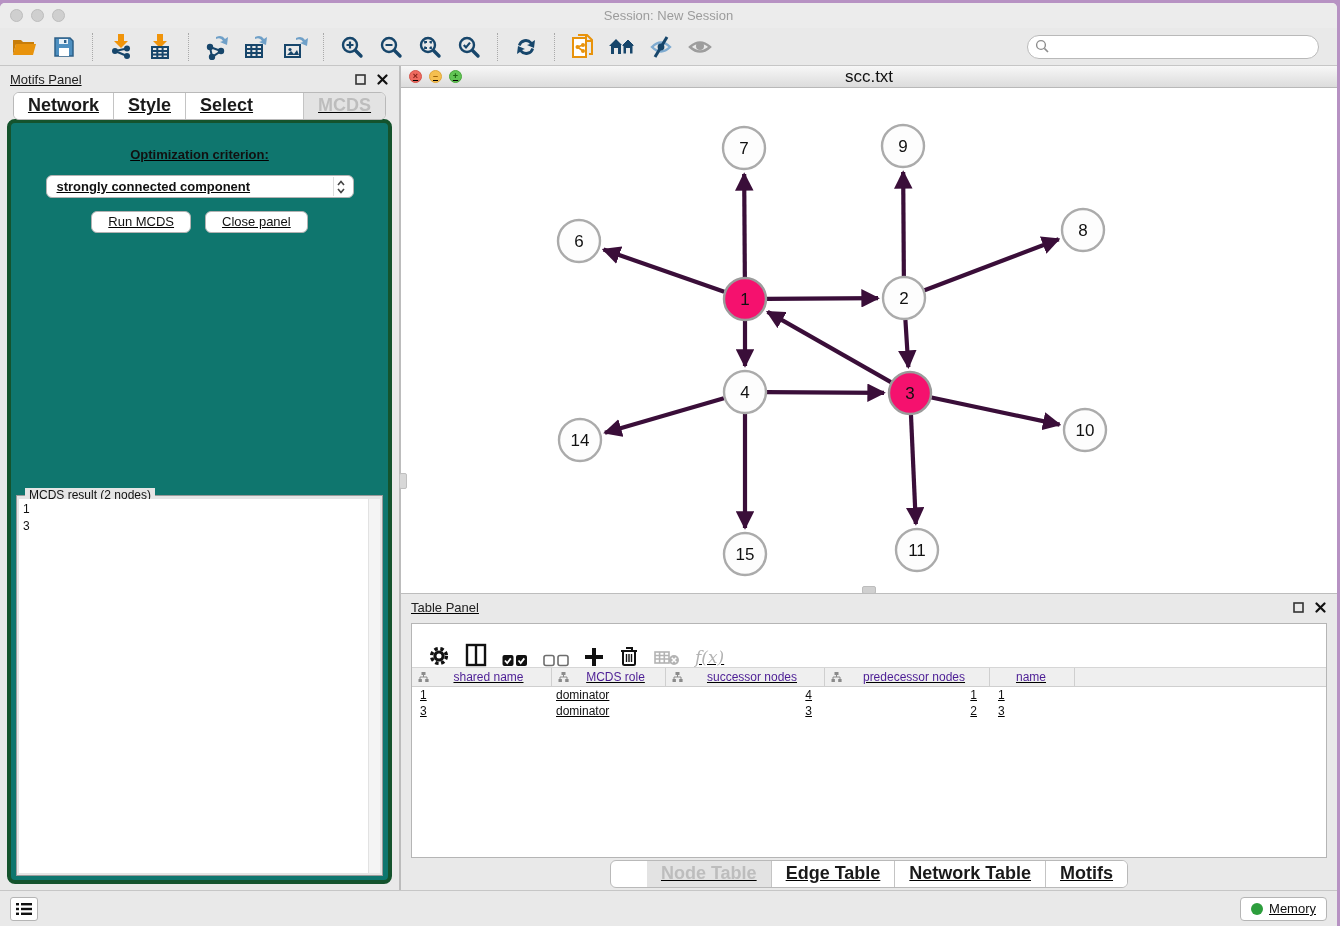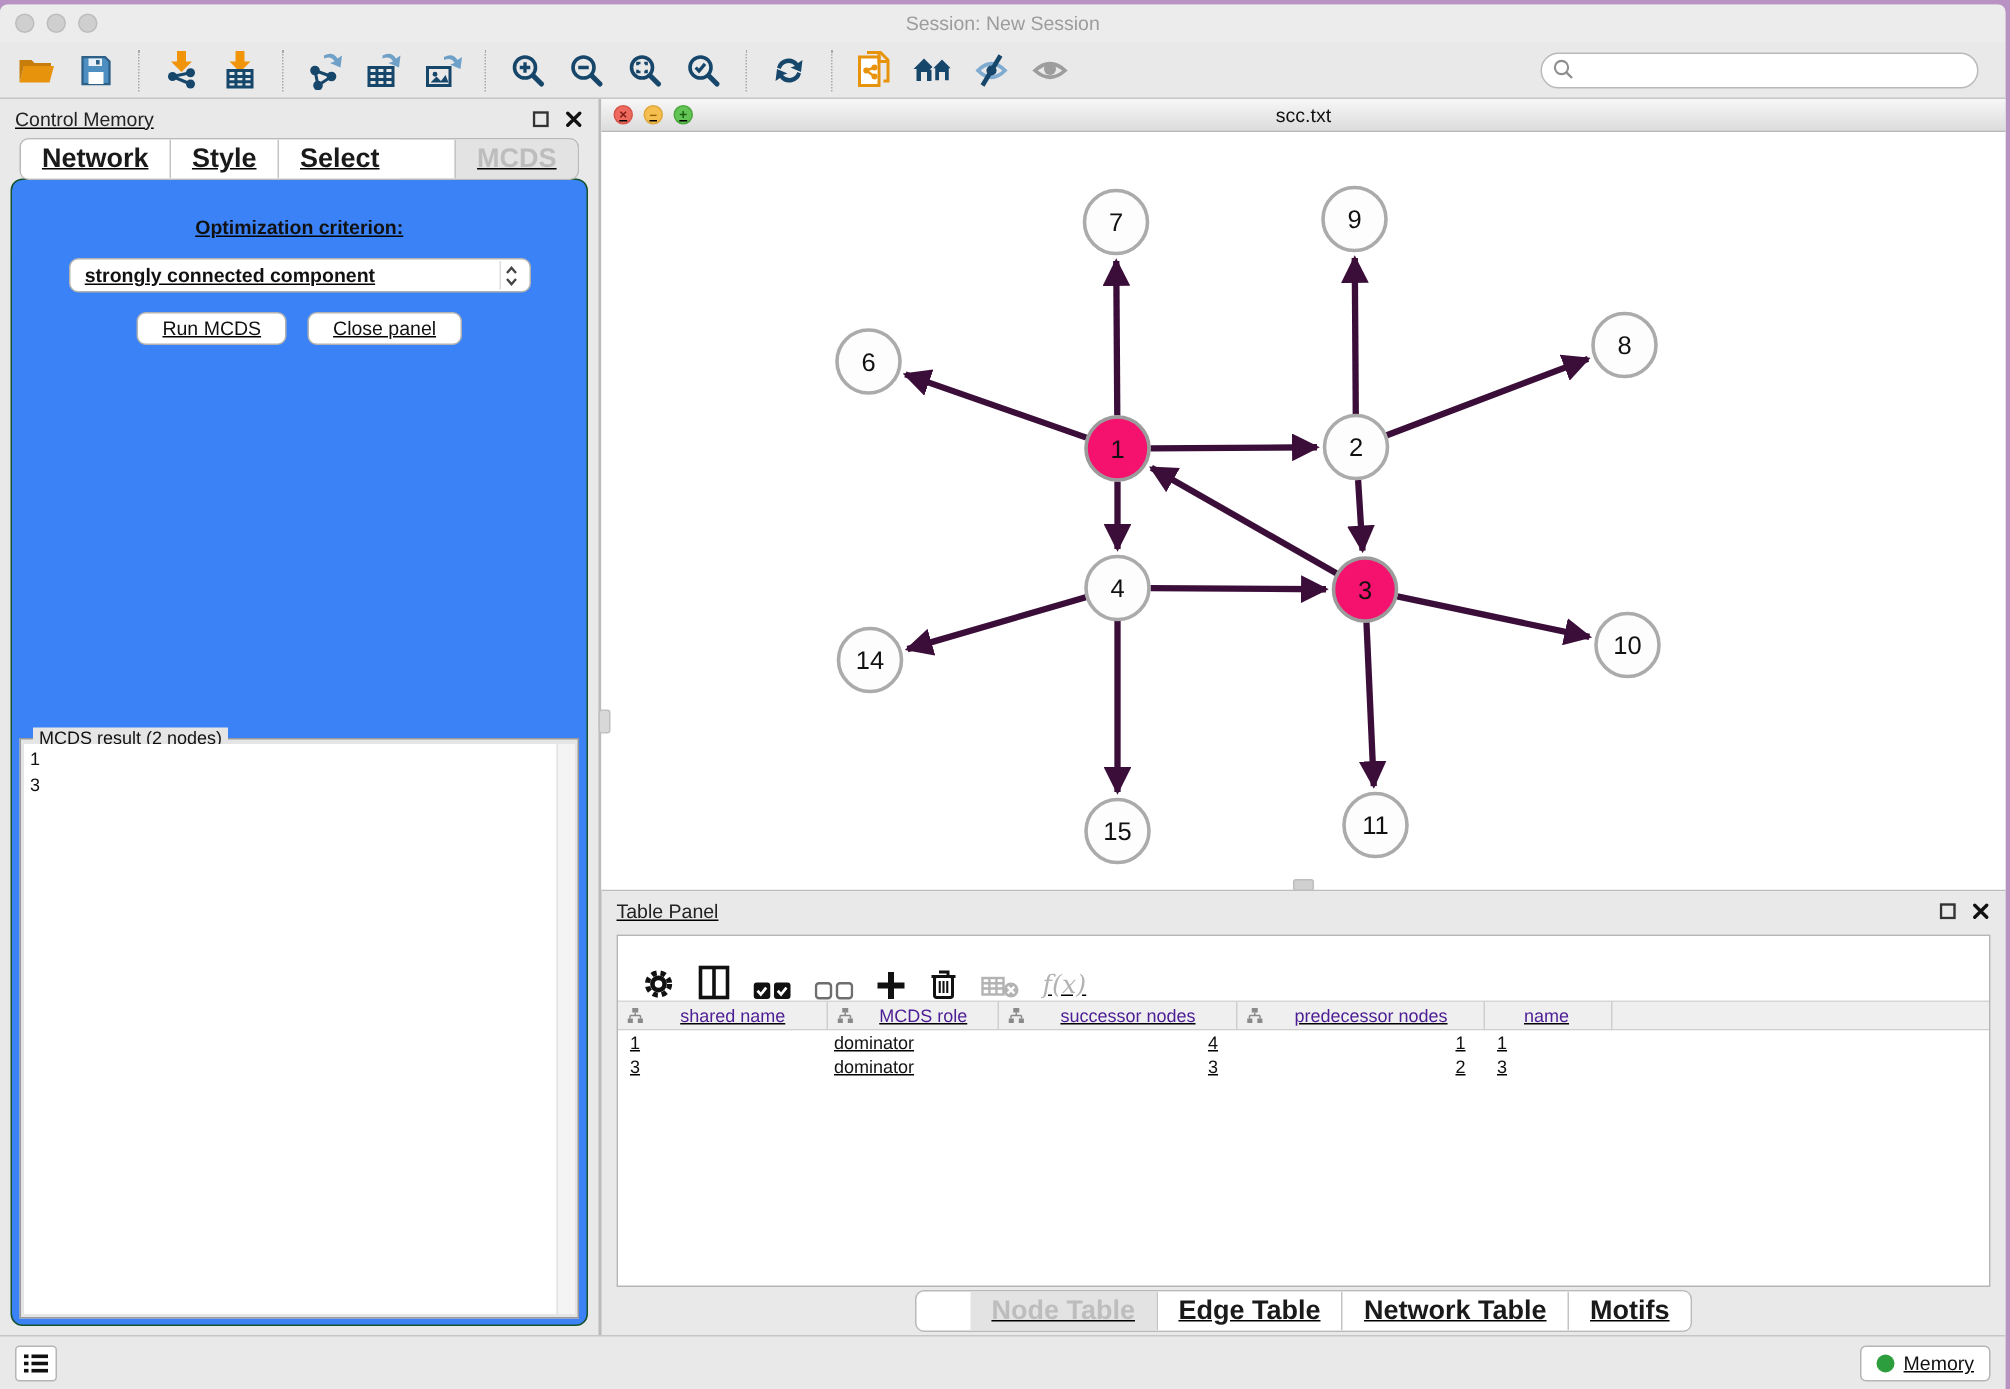--- a/index.html
+++ b/index.html
@@ -26,21 +26,21 @@
   
   .cpanel { width:401px; flex:0 0 auto; background:#e9e9e9; border-right:2px solid #bcbcbc; position:relative; display:flex; flex-direction:column; }
   .panel-head { height:26px; display:flex; align-items:center; padding:0 10px; font-size:13px; color:#222; flex:0 0 auto; }
   .panel-head .spacer { flex:1; }
   .wicon { width:14px; height:14px; margin-left:8px; display:flex; align-items:center; justify-content:center; }
   .tabs-row { display:flex; justify-content:center; flex:0 0 auto; position:relative; z-index:2; }
   .seg { display:inline-flex; border:1px solid #b9b9b9; border-radius:6px; overflow:hidden; background:#fff; }
   .seg .tab { padding:2px 14px 3px; font-size:18px; font-weight:bold; color:#1a1a1a; background:#fff; border-left:1px solid #c4c4c4; white-space:nowrap; }
   .seg .tab:first-child { border-left:none; }
   .seg .tab.active { background:#e3e3e3; color:#bdbdbd;margin-left:36px; }
-  .cpanel-box { margin:-1px 7px 6px; border:1px solid #14532d; border-radius:8px; background:#3b82f6; flex:1 1 auto; position:relative; }
+  .cpanel-box { margin:-1px 7px 6px; border:4px solid #14532d; border-radius:8px; background:#0f766e; flex:1 1 auto; position:relative; }
   .opt-label { text-align:center; margin-top:24px; font-size:13px; font-weight:bold; color:#111; }
   .dropdown { margin:13px auto 0; width:308px; height:23px; background:#fff; border:1px solid #b2b2b2; border-radius:6px; display:flex; align-items:center; padding:0 4px 0 10px; }
   .dropdown .val { flex:1; font-size:13px; font-weight:bold; color:#111; }
   .stepper { width:16px; height:19px; border-left:1px solid #ddd; display:flex; flex-direction:column; align-items:center; justify-content:center; color:#555; }
   .btn-row { display:flex; justify-content:center; gap:14px; margin-top:13px; }
   .mac-btn { background:#fff; border:1px solid #b2b2b2; border-radius:6px; font-size:13px; padding:2px 16px 3px; color:#111; }
   .result-group { position:absolute; left:5px; right:5px; top:372px; bottom:4px; border:1px solid #9a9a9a; background:#e5e5e5; }
   .result-title { position:absolute; top:-8px; left:8px; background:#e5e5e5; padding:0 4px; font-size:12px; color:#111; }
   .result-area { position:absolute; inset:2px 2px 2px 2px; top:3px; background:#fff; display:flex; }
   .result-text { flex:1; padding:2px 0 0 4px; font-size:12px; line-height:17px; color:#111; }
@@ -48,21 +48,21 @@
 
   
   .right-col { flex:1 1 auto; display:flex; flex-direction:column; background:#d9d9d9; min-width:0; }
   .net-window { height:528px; flex:0 0 auto; background:#fff; border-bottom:1px solid #bdbdbd; display:flex; flex-direction:column; position:relative; }
   .net-titlebar { height:22px; background:linear-gradient(#f7f7f7,#dcdcdc); border-bottom:1px solid #b8b8b8; display:flex; align-items:center; position:relative; flex:0 0 auto; }
   .net-traffic { display:flex; gap:7px; margin-left:8px; }
   .mini-dot { width:13px; height:13px; border-radius:50%; display:flex; align-items:center; justify-content:center; font-size:9px; font-weight:bold; line-height:1; }
   .mini-dot.red { background:#ee6a5f; border:1px solid #d5544a; color:#7e1d14; }
   .mini-dot.yellow { background:#f5bf4f; border:1px solid #dfa63b; color:#9a6003; }
   .mini-dot.green { background:#61c454; border:1px solid #4aa73d; color:#1d6313; }
-  .net-title { position:absolute; left:0; right:0; text-align:center; font-size:13px; color:#111; }
+  .net-title { position:absolute; left:0; right:0; text-align:center; font-size:17px; color:#111; }
   .net-canvas { flex:1; background:#fff; position:relative; }
   .split-h { position:absolute; left:50%; bottom:-1px; transform:translateX(-50%); width:14px; height:8px; background:#d0d0d0; border:1px solid #bdbdbd; border-radius:2px; z-index:3; }
   .split-v { position:absolute; left:399px; top:470px; width:8px; height:16px; background:#d8d8d8; border:1px solid #c0c0c0; border-radius:2px; z-index:5; }
 
   
   .tpanel { flex:1 1 auto; background:#e9e9e9; display:flex; flex-direction:column; min-height:0; }
   .tpanel-box { margin:3px 10px 0; border:1px solid #b5b5b5; background:#fff; flex:1 1 auto; display:flex; flex-direction:column; min-height:0; }
   .ttoolbar { height:43px; display:flex; align-items:flex-end; gap:15px; padding-left:16px; flex:0 0 auto; }
   .ttb-icon { display:flex; align-items:center; justify-content:center; }
   .fx { font-family:"DejaVu Serif", serif; font-style:italic; font-size:17px; color:#b3b3b3; }
@@ -235,21 +235,21 @@
       </span>
       <input type="text" placeholder="" style="">
     </div>
   </div>
 
   <div class="content">
     <div class="split-v"></div>
 
     <div class="cpanel">
       <div class="panel-head">
-        <span>Control Memory</span>
+        <span>Motifs Panel</span>
         <span class="spacer"></span>
         <span class="wicon">
           <svg width="11" height="11" viewBox="0 0 11 11">
               <rect x="1" y="1" width="9" height="9" fill="none" stroke="#333" stroke-width="1.6"></rect>
             </svg>
         </span>
         <span class="wicon">
           <svg width="11" height="11" viewBox="0 0 11 11">
               <path d="M1.5,1.5 L9.5,9.5 M9.5,1.5 L1.5,9.5" stroke="#111" stroke-width="2.2" stroke-linecap="round"></path>
             </svg>

